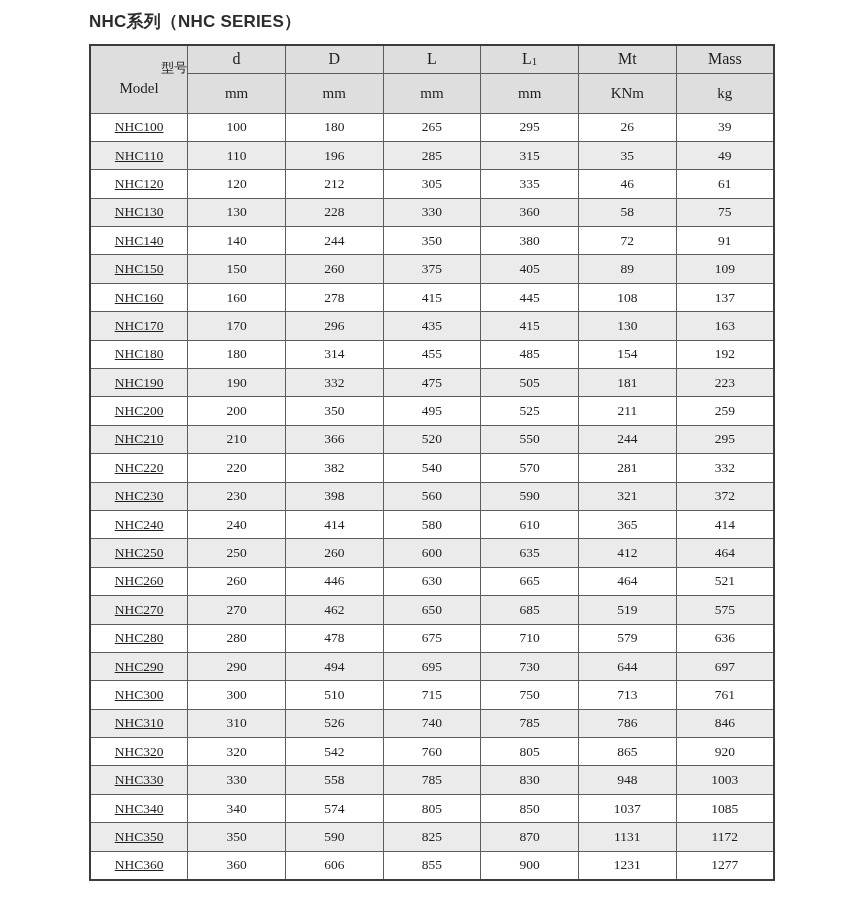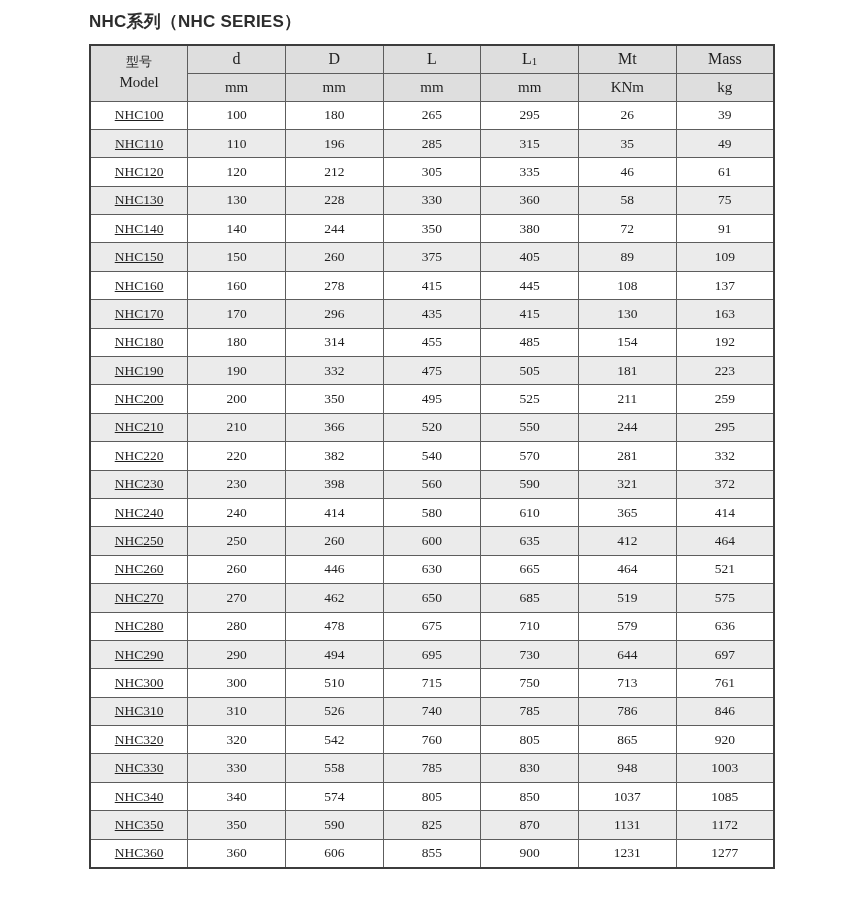--- a/index.html
+++ b/index.html
@@ -50,29 +50,29 @@
   }
   .spec-table thead th {
     background: var(--header-bg);
     font-weight: normal;
   }
   th.col-name {
     height: 28px;
     font-size: 16px;
   }
   th.col-unit {
-    height: 28px;
+    height: 40px;
     font-size: 15px;
     margin-top: 12px;
   }
   th.model-head {
     font-size: 14px;
     line-height: 1.45;
   }
-  th.model-head .cn { font-size: 13px; display: block; }
+  th.model-head .cn { font-size: 13px; display: block; text-align: right; }
   th.model-head .en { font-size: 15px; display: block; }
   .spec-table td {
     height: 28.4px;
     font-size: 13.5px;
   }
   tr.alt td { background: var(--alt-row-bg); }
   td.model-cell { font-size: 13.5px; text-decoration: underline; }
   sub.hdr-sub {
     font-size: 0.68em;
     vertical-align: -0.12em;

